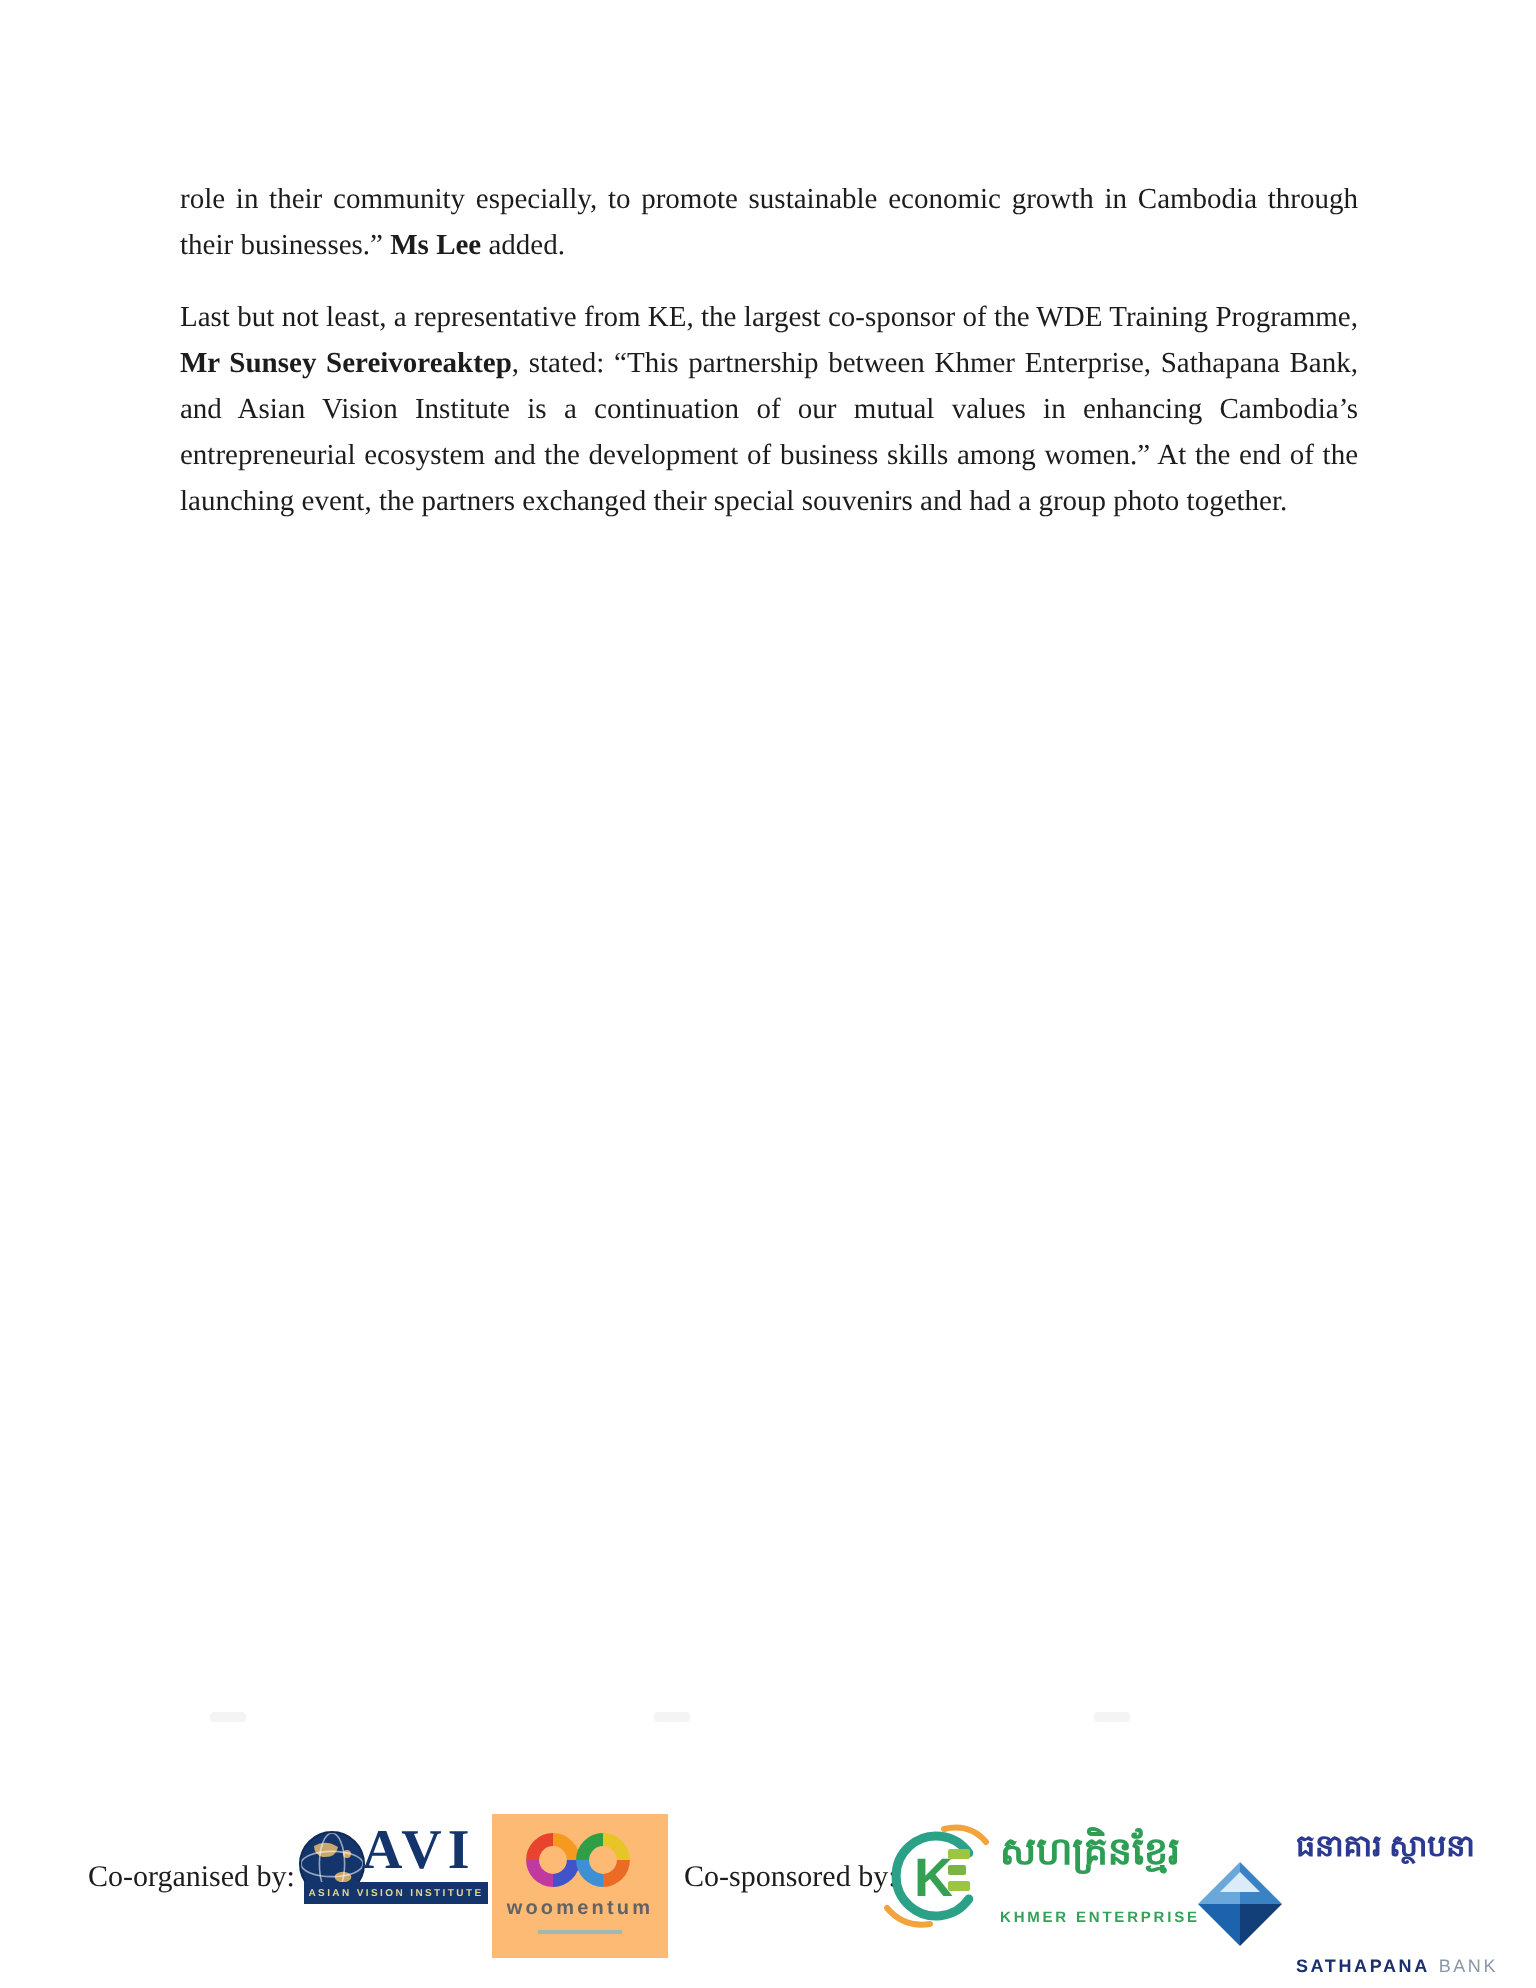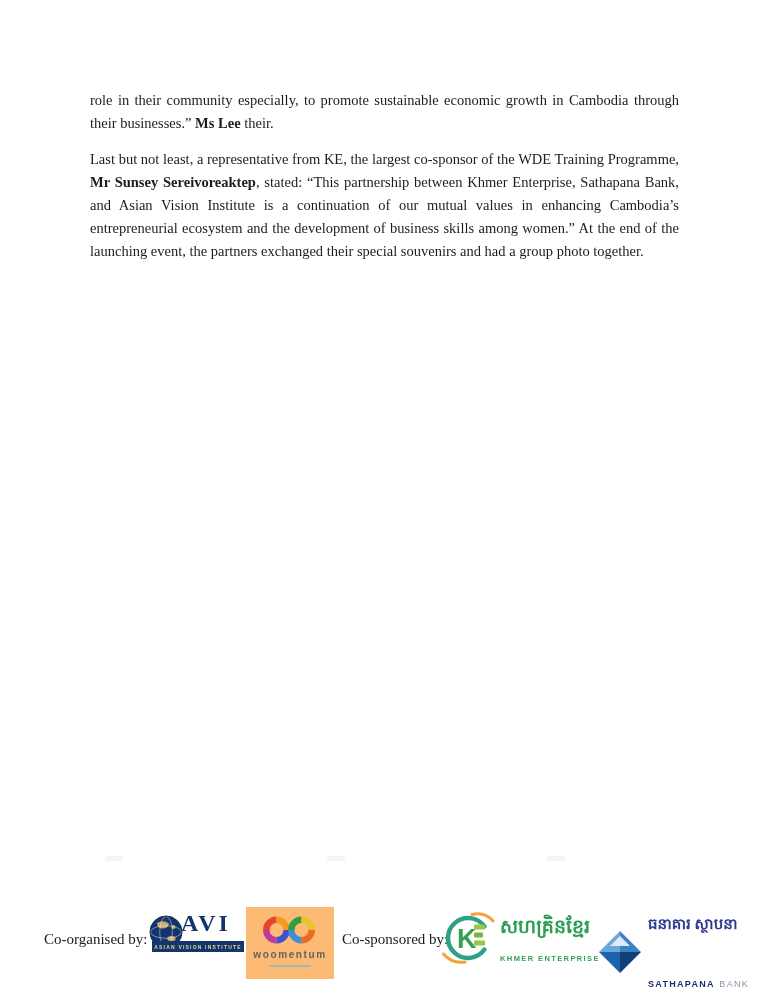--- a/index.html
+++ b/index.html
@@ -22,21 +22,21 @@
   .footer-label {
     position:absolute; font-size:15px; color:#1c1c1c; white-space:nowrap;
     font-family:"Liberation Serif", serif;
   }
 
   
   .avi-logo { position:absolute; left:149px; top:913px; width:96px; height:42px; }
   .avi-globe { position:absolute; left:0; top:2px; }
   .avi-word {
     position:absolute; left:32px; top:-3px; font-family:"Liberation Serif", serif;
-    font-weight:bold; font-size:24px; letter-spacing:3px; color:#14356b;
+    font-weight:bold; font-size:28px; letter-spacing:3px; color:#14356b;
   }
   .avi-bar {
     position:absolute; left:3px; top:28px; width:92px; height:11px; background:#14356b;
     display:flex; align-items:center; justify-content:center;
   }
   .avi-bar span {
     font-family:"Liberation Sans", sans-serif; font-size:5px; letter-spacing:1.2px;
     color:#e5d491; white-space:nowrap; font-weight:bold;
   }
 
@@ -74,21 +74,21 @@
   .sathapana-latin { margin-top:2px; white-space:nowrap; font-family:"Liberation Sans", sans-serif; }
   .sathapana-name { font-size:9px; font-weight:bold; letter-spacing:1.3px; color:#1b2f6e; }
   .sathapana-suffix { font-size:9px; letter-spacing:1.3px; color:#8a97a8; }
 </style>
 </head>
 <body>
 
 <div class="page">
 
   <div class="body-text">
-    <p><span>role in their community especially, to promote sustainable economic growth in Cambodia through their businesses.” </span><b>Ms Lee</b><span> their.</span></p>
+    <p><span>role in their community especially, to promote sustainable economic growth in Cambodia through their businesses.” </span><b>Ms Lee</b><span> added.</span></p>
     <p><span>Last but not least, a representative from KE, the largest co-sponsor of the WDE Training Programme, </span><b>Mr Sunsey Sereivoreaktep</b><span>, stated: “This partnership between Khmer Enterprise, Sathapana Bank, and Asian Vision Institute is a continuation of our mutual values in enhancing Cambodia’s entrepreneurial ecosystem and the development of business skills among women.” At the end of the launching event, the partners exchanged their special souvenirs and had a group photo together.</span></p>
   </div>
 
   <div class="scan-dash" style="left:105px; top:856px;"></div>
   <div class="scan-dash" style="left:327px; top:856px;"></div>
   <div class="scan-dash" style="left:547px; top:856px;"></div>
 
   <div class="footer-label" style="left:44px; top:931px;">Co-organised by:</div>
 
   <div class="avi-logo">

